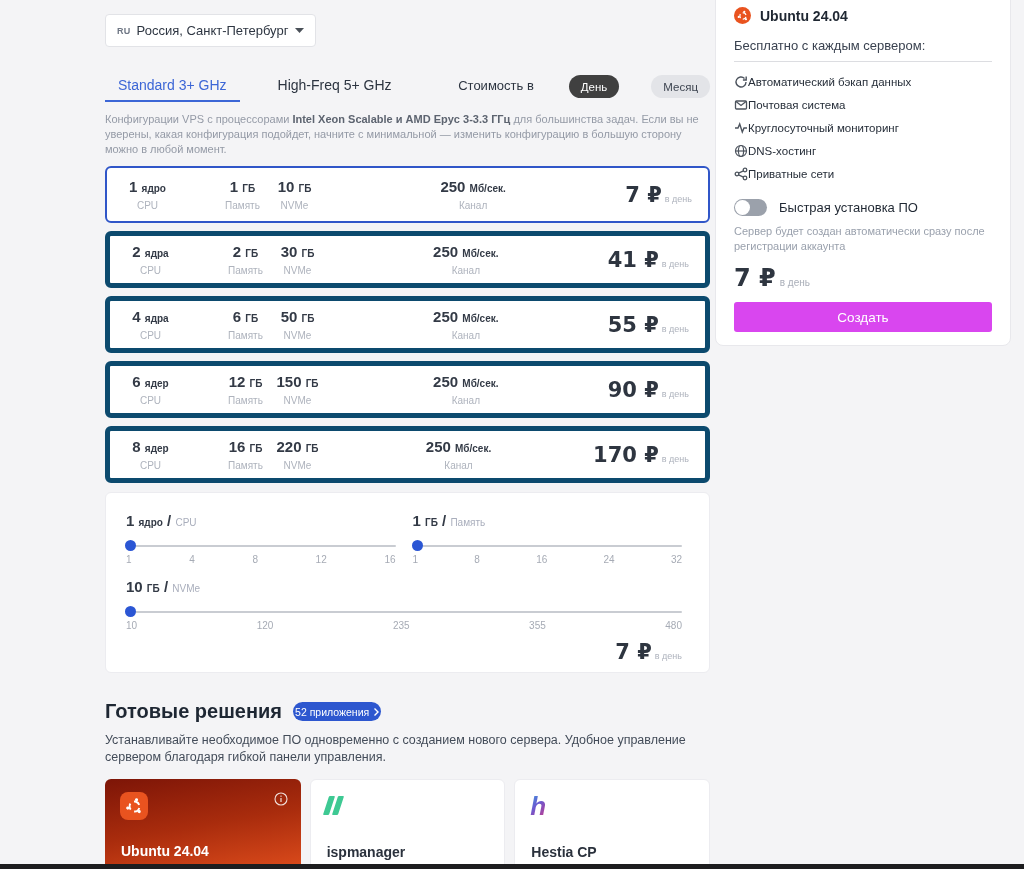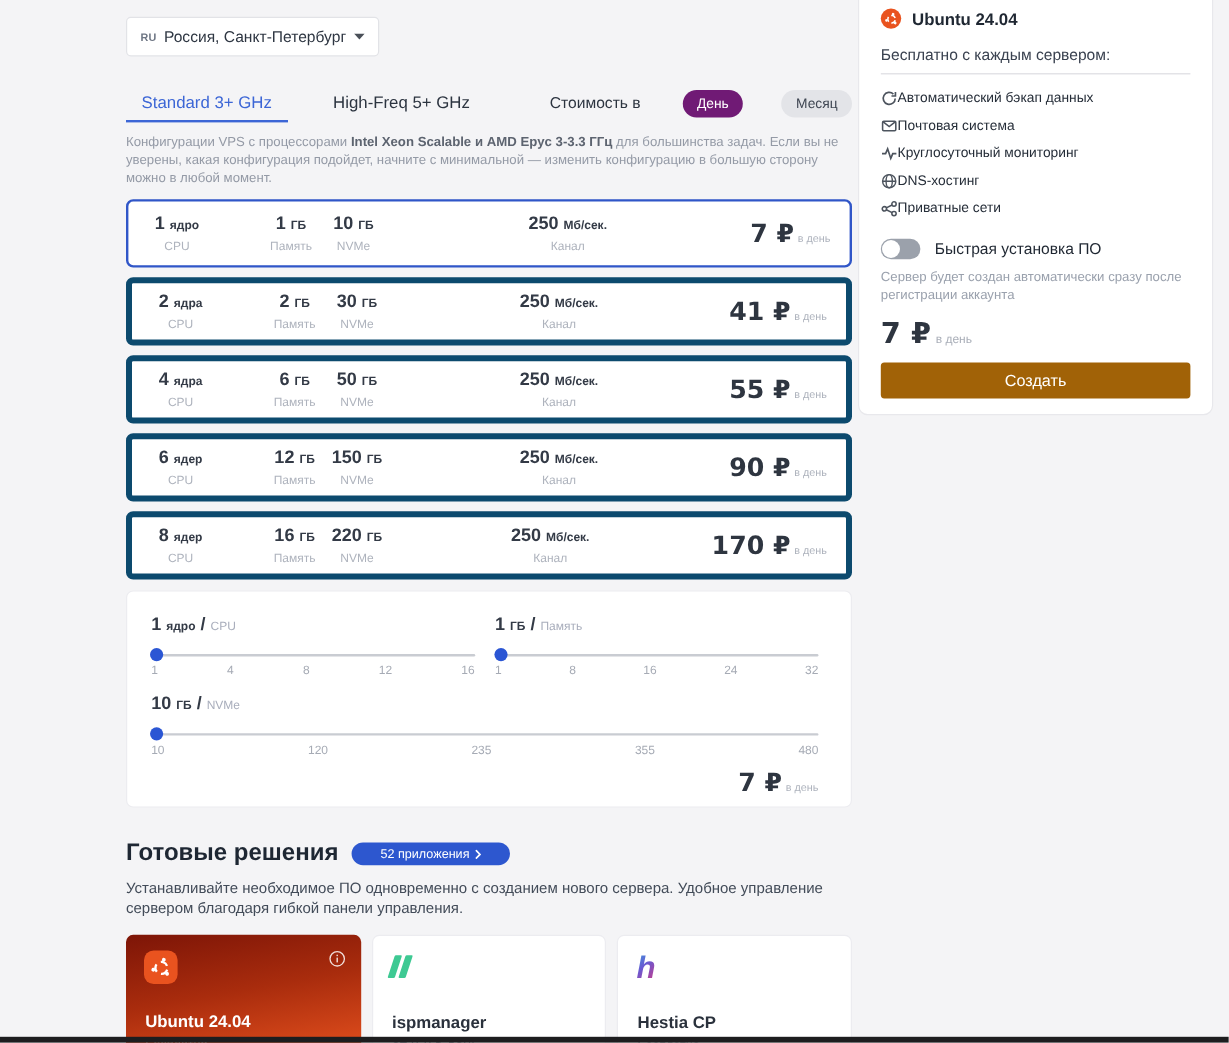--- a/index.html
+++ b/index.html
@@ -24,21 +24,21 @@
   .region-code { font-size:9px; font-weight:bold; color:#6e7684; letter-spacing:.3px; }
   .region-name { font-size:13px; color:#2e3642; flex:1; white-space:nowrap; }
 
   
   .tabs-row { margin-top:28px; display:flex; align-items:flex-start;gap:25px; }
   .tab { font-size:14px; padding:2px 13px 7px; cursor:pointer; color:#2c3440; border-bottom:2px solid transparent; white-space:nowrap; }
   .tab.active { color:#3c66d6; border-bottom-color:#3c66d6; }
   .tabs-spacer { flex:1; }
   .period-label { font-size:13px; color:#2c3440; margin:3px 10px 0 0; }
   .pill { height:23px; padding:0 12px; border-radius:12px; font-size:11.5px; display:inline-flex; align-items:center; cursor:pointer; margin-top:0; }
-  .pill.active { background:#701a75; color:#fff; }
+  .pill.active { background:#404040; color:#fff; }
   .pill.inactive { background:#e3e4e8; color:#3f4652; margin-left:7px; }
 
   .intro { margin-top:10px; font-size:11px; line-height:15px; color:#949aa6; width:599px; }
   .intro b { color:#5d6470; }
 
   
   .plan-rows { margin-top:9px; }
   .plan-row { height:57px; background:#fff; border:5px solid #0c4a6e; border-radius:6px; margin-bottom:8px;
     display:flex; align-items:center; padding:0 16px 0 13px; cursor:pointer; }
   .plan-row.selected { border:2px solid #3056c8; }
@@ -64,21 +64,21 @@
   .ticks { display:flex; justify-content:space-between; font-size:10px; color:#a6abb5; margin-top:7px; }
   .slider-full { margin-top:13px; }
   .custom-price { text-align:right; margin-top:9px; white-space:nowrap; }
   .custom-price .val { font-size:21px; font-weight:bold; color:#2e3540; }
   .custom-price .per { font-size:9px; color:#aeb3bd; margin-left:3px; }
 
   
   .solutions { margin-top:27px; }
   .sol-header { display:flex; align-items:center; gap:11px; }
   .sol-title { font-size:20px; font-weight:bold; color:#1e2733; }
-  .badge { background:#2d57cf; color:#fff; height:19px; border-radius:10px; padding:0 24px; font-size:10.5px;
+  .badge { background:#2d57cf; color:#fff; height:19px; border-radius:10px; padding:0 2px; font-size:10.5px;
     display:inline-flex; align-items:center; gap:5px; cursor:pointer; }
   .sol-desc { margin-top:9px; font-size:12.5px; line-height:17px; color:#434c59; width:600px; }
   .cards { margin-top:13px; display:flex; gap:9px; }
   .card { width:196px; height:106px; background:#fff; border:1px solid #ececf0; border-radius:6px;
     padding:13px 15px; position:relative; cursor:pointer; }
   .card.ubuntu { background:linear-gradient(170deg,#7d1507 0%,#a92c0d 45%,#e9531f 100%); border:none; }
   .card .name { position:absolute; left:16px; top:64px; font-size:14px; font-weight:bold; color:#2a313c; white-space:nowrap; }
   .card .cprice { position:absolute; left:16px; top:85px; font-size:10.5px; color:#9aa0ab; white-space:nowrap; }
   .card.ubuntu .name { color:#fff; }
   .card.ubuntu .cprice { color:rgba(255,255,255,.9); }
@@ -105,21 +105,21 @@
   .feature svg { flex:none; }
   .feature span { font-size:11.5px; color:#262e39; white-space:nowrap; }
   .quick { margin-top:18px; display:flex; align-items:center; gap:12px; }
   .toggle { width:33px; height:17px; border-radius:9px; background:#9ba1ab; position:relative; cursor:pointer; flex:none; }
   .toggle .knob { position:absolute; left:1px; top:1px; width:15px; height:15px; border-radius:50%; background:#fff; }
   .quick-label { font-size:13px; color:#1f2732; }
   .quick-note { margin-top:8px; font-size:11px; line-height:15px; color:#9aa1ad; }
   .side-price { margin-top:10px; white-space:nowrap; }
   .side-price .val { font-size:24px; font-weight:bold; color:#2e3540; }
   .side-price .per { font-size:10px; color:#a9aeb8; margin-left:4px; }
-  .create-btn { margin-top:10px; width:100%; height:30px; background:#a16207; color:#fff; border:none; border-radius:3px;
+  .create-btn { margin-top:10px; width:100%; height:30px; background:#d946ef; color:#fff; border:none; border-radius:3px;
     font-size:13.5px; font-family:inherit; display:flex; align-items:center; justify-content:center; cursor:pointer; }
 
   .bottom-bar { position:absolute; left:0; top:864px; width:1024px; height:5px; background:#1d1d1f; }
 </style>
 </head>
 <body>
 
 <div class="main">
 
   <div class="clip-title">

